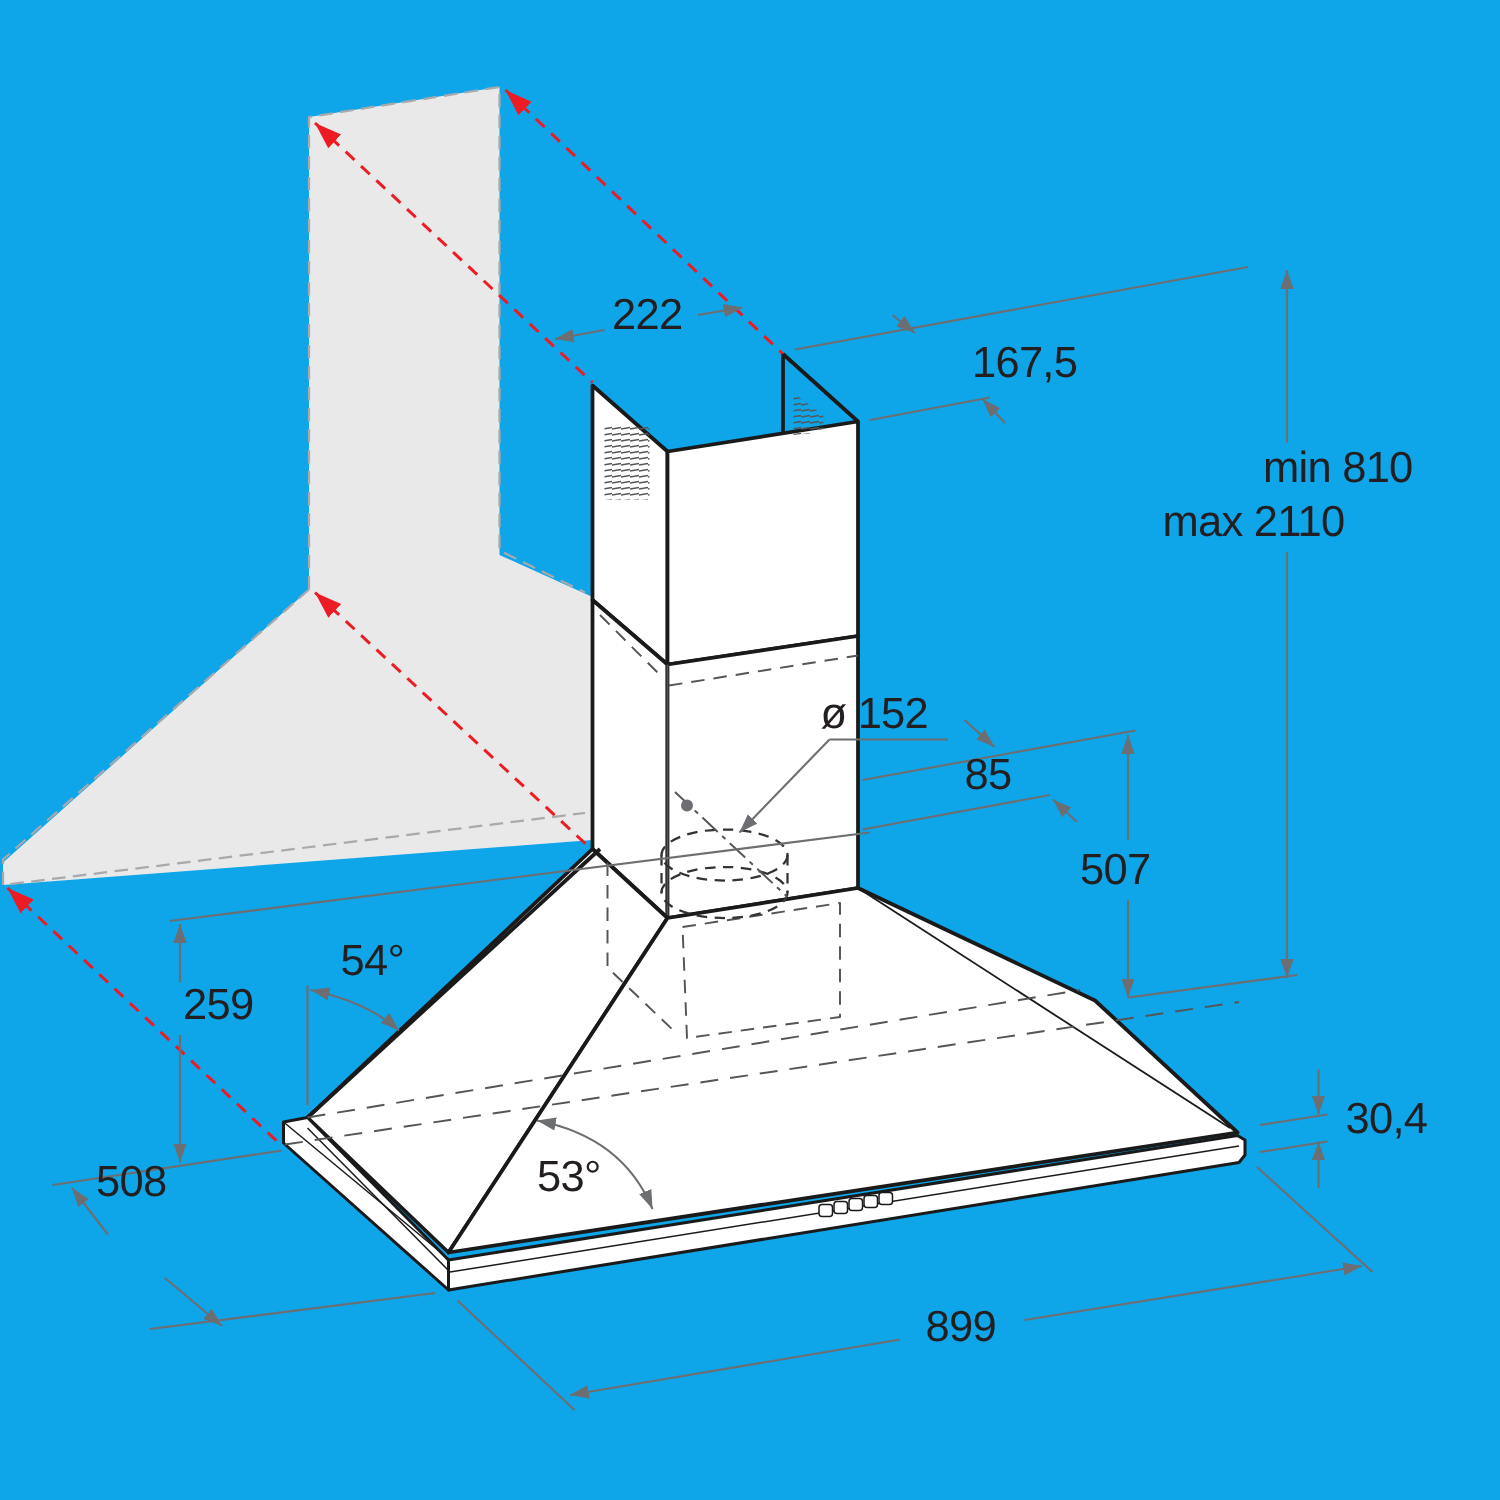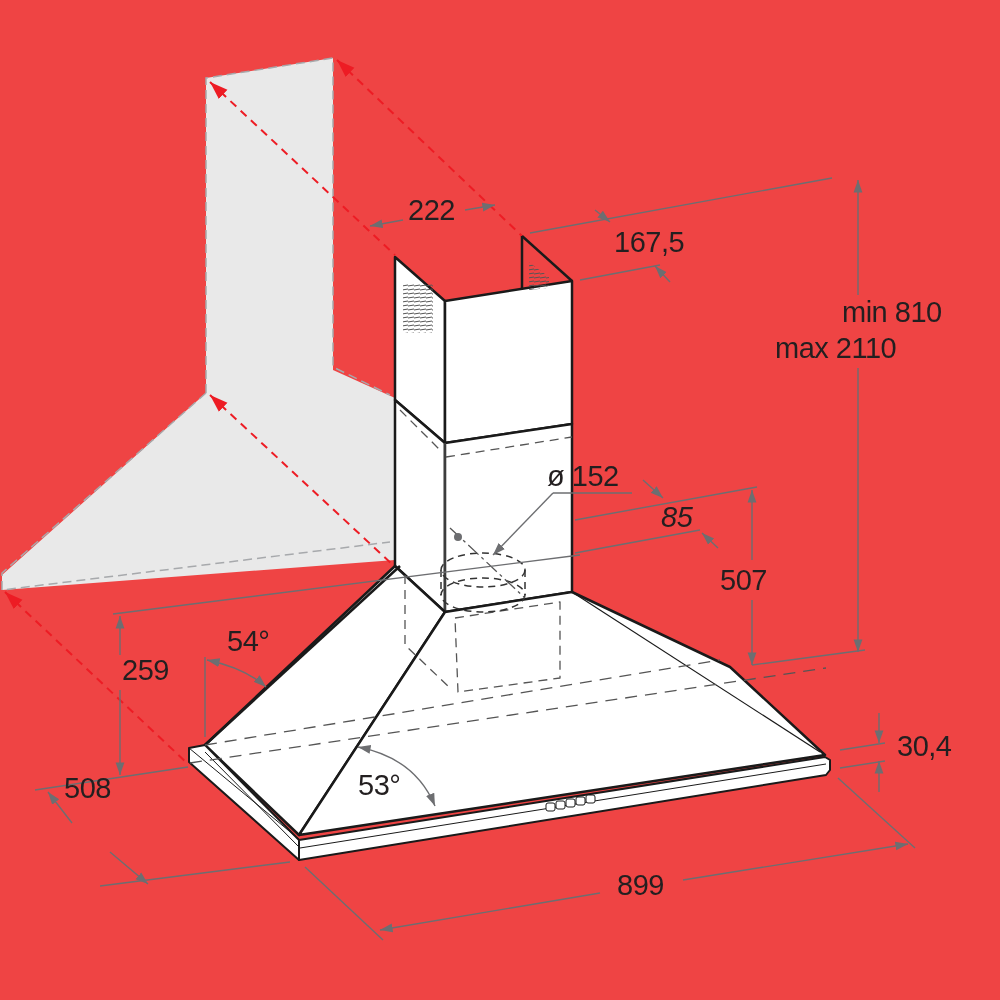--- a/index.html
+++ b/index.html
@@ -1,16 +1,16 @@
 <!DOCTYPE html>
 <html><head>
 <meta charset="utf-8">
 <style>
   html, body { margin: 0; padding: 0; background: #ffffff; }
-  #canvas { position: relative; width: 1000px; height: 1000px; overflow: hidden; background: #ef4444; }
+  #canvas { position: relative; width: 1000px; height: 1000px; overflow: hidden; background: #0ea5e9; }
   svg { position: absolute; left: 0; top: 0; }
   .lbl { position: absolute; font-family: "Liberation Sans", sans-serif; color: #231f20; font-size: 29px; line-height: 1; white-space: nowrap; letter-spacing: -0.5px; }
 </style>
 </head>
 <body>
 
 <div id="canvas">
 <svg width="1000" height="1000" viewBox="0 0 1000 1000">
   <defs>
     <marker id="arr" viewBox="0 0 10 10" refX="10" refY="5" markerWidth="9" markerHeight="9" orient="auto-start-reverse">
@@ -134,31 +134,31 @@
     <line x1="683" y1="880" x2="908" y2="844" marker-end="url(#arr)"></line>
 
     <line x1="840" y1="750" x2="885" y2="743"></line>
     <line x1="840" y1="768" x2="885" y2="761"></line>
     <line x1="879" y1="713" x2="879" y2="743" marker-end="url(#arr)"></line>
     <line x1="879" y1="792" x2="879" y2="761" marker-end="url(#arr)"></line>
   </g>
 </svg>
 
   <div class="lbl" style="left:408px;top:196px;">222</div>
-  <div class="lbl" style="left:614px;top:228px;">167,5</div>
+  <div class="lbl" style="left:648px;top:228px;">167,5</div>
   <div class="lbl" style="left:842px;top:298px;">
     <span>min</span>
     <span>810</span>
   </div>
   <div class="lbl" style="left:775px;top:334px;">
     <span>max</span>
     <span>2110</span>
   </div>
   <div class="lbl" style="left:547px;top:462px;text-align:center;">ø 152</div>
-  <div class="lbl" style="left:661px;top:503px;font-style:italic;">85</div>
+  <div class="lbl" style="left:643px;top:503px;">85</div>
   <div class="lbl" style="left:720px;top:566px;">507</div>
   <div class="lbl" style="left:102px;top:656px;margin-left:20px;">259</div>
   <div class="lbl" style="left:227px;top:627px;">54°</div>
   <div class="lbl" style="left:358px;top:771px;">53°</div>
   <div class="lbl" style="left:897px;top:732px;">30,4</div>
   <div class="lbl" style="left:64px;top:774px;">508</div>
   <div class="lbl" style="left:617px;top:871px;">899</div>
 </div>
 
 </body></html>

